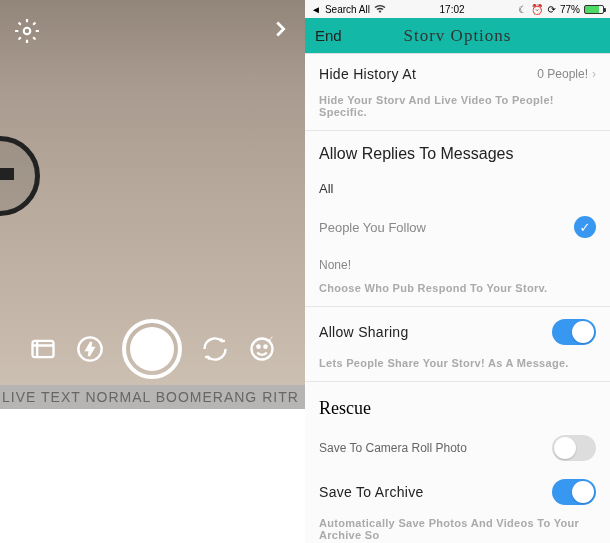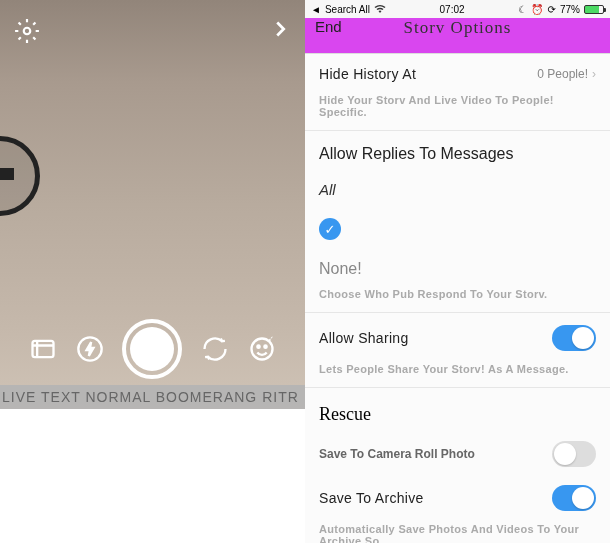--- a/index.html
+++ b/index.html
@@ -126,24 +126,24 @@
       content: "";
       position: absolute;
       right: -3px; top: 2px;
       width: 2px; height: 4px;
       background: #333;
       border-radius: 0 1px 1px 0;
     }
     .nav-bar {
       height: 36px;
       display: flex;
-      align-items: flex-start;
+      align-items: center;
       padding: 0 10px;
       border-bottom: 1px solid #ddd;
-      background: #d946ef;
+      background: #14b8a6;
       position: relative;
     }
     .nav-end { font-size: 15px; color: #222; }
     .nav-title {
       position: absolute;
       left: 50%;
       transform: translateX(-50%);
       font-size: 17px;
       font-family: serif;
       letter-spacing: 1px;
@@ -177,21 +177,21 @@
       color: #222;
     }
     .option-row {
       padding: 10px 14px;
       display: flex;
       align-items: center;
       justify-content: space-between;
       font-size: 13px;
       color: #888;
     }
-    .option-row.strong { font-size: 15px; color: #333; font-style: italic; }
+    .option-row.strong { font-size: 13px; color: #333; }
     .check-circle {
       width: 22px; height: 22px;
       background: #3897f0;
       border-radius: 50%;
       display: flex;
       align-items: center;
       justify-content: center;
       color: #fff;
       font-size: 13px;
     }
@@ -273,21 +273,21 @@
   <div class="status-bar">
     <div class="status-left">
       <span>◄</span>
       <span>Search All</span>
       <span>
         <svg class="wifi-icon" viewBox="0 0 24 16" fill="#333">
           <path d="M12 16l-3-4a5 5 0 0 1 6 0zM5 8a12 12 0 0 1 14 0l-2 2a9 9 0 0 0-10 0zM1 4a18 18 0 0 1 22 0l-2 2a15 15 0 0 0-18 0z"></path>
         </svg>
       </span>
     </div>
-    <span>07:02</span>
+    <span>17:02</span>
     <div class="status-right">
       <span>☾</span>
       <span>⏰</span>
       <span>⟳</span>
       <span>77%</span>
       <span class="battery"></span>
     </div>
   </div>
 
   <div class="nav-bar">
@@ -304,37 +304,38 @@
       </span>
     </div>
     <div class="helper">Hide Your Storv And Live Video To People! Specific.</div>
     <div class="divider"></div>
 
     <div class="section-title">Allow Replies To Messages</div>
     <div class="option-row strong">
       <span>All</span>
     </div>
     <div class="option-row">
+      <span>People You Follow</span>
       <span class="check-circle">✓</span>
     </div>
-    <div class="option-row" style="font-size:16px;align-items:flex-end;">
+    <div class="option-row" style="font-size:12px;align-items:flex-end;">
       <span>None!</span>
     </div>
     <div class="helper">Choose Who Pub Respond To Your Storv.</div>
     <div class="divider"></div>
 
     <div class="row">
       <span class="row-title">Allow Sharing</span>
       <span class="toggle on"></span>
     </div>
     <div class="helper">Lets People Share Your Storv! As A Message.</div>
     <div class="divider"></div>
 
     <div class="rescue-title">Rescue</div>
-    <div class="row" style="padding-top:6px;padding-bottom:6px;font-weight:bold;">
+    <div class="row" style="padding-top:6px;padding-bottom:6px;">
       <span style="font-size:12px;color:#666;">Save To Camera Roll Photo</span>
       <span class="toggle off"></span>
     </div>
     <div class="row">
       <span class="row-title">Save To Archive</span>
       <span class="toggle on"></span>
     </div>
     <div class="helper">Automatically Save Photos And Videos To Your Archive So</div>
   </div>
 </div>

